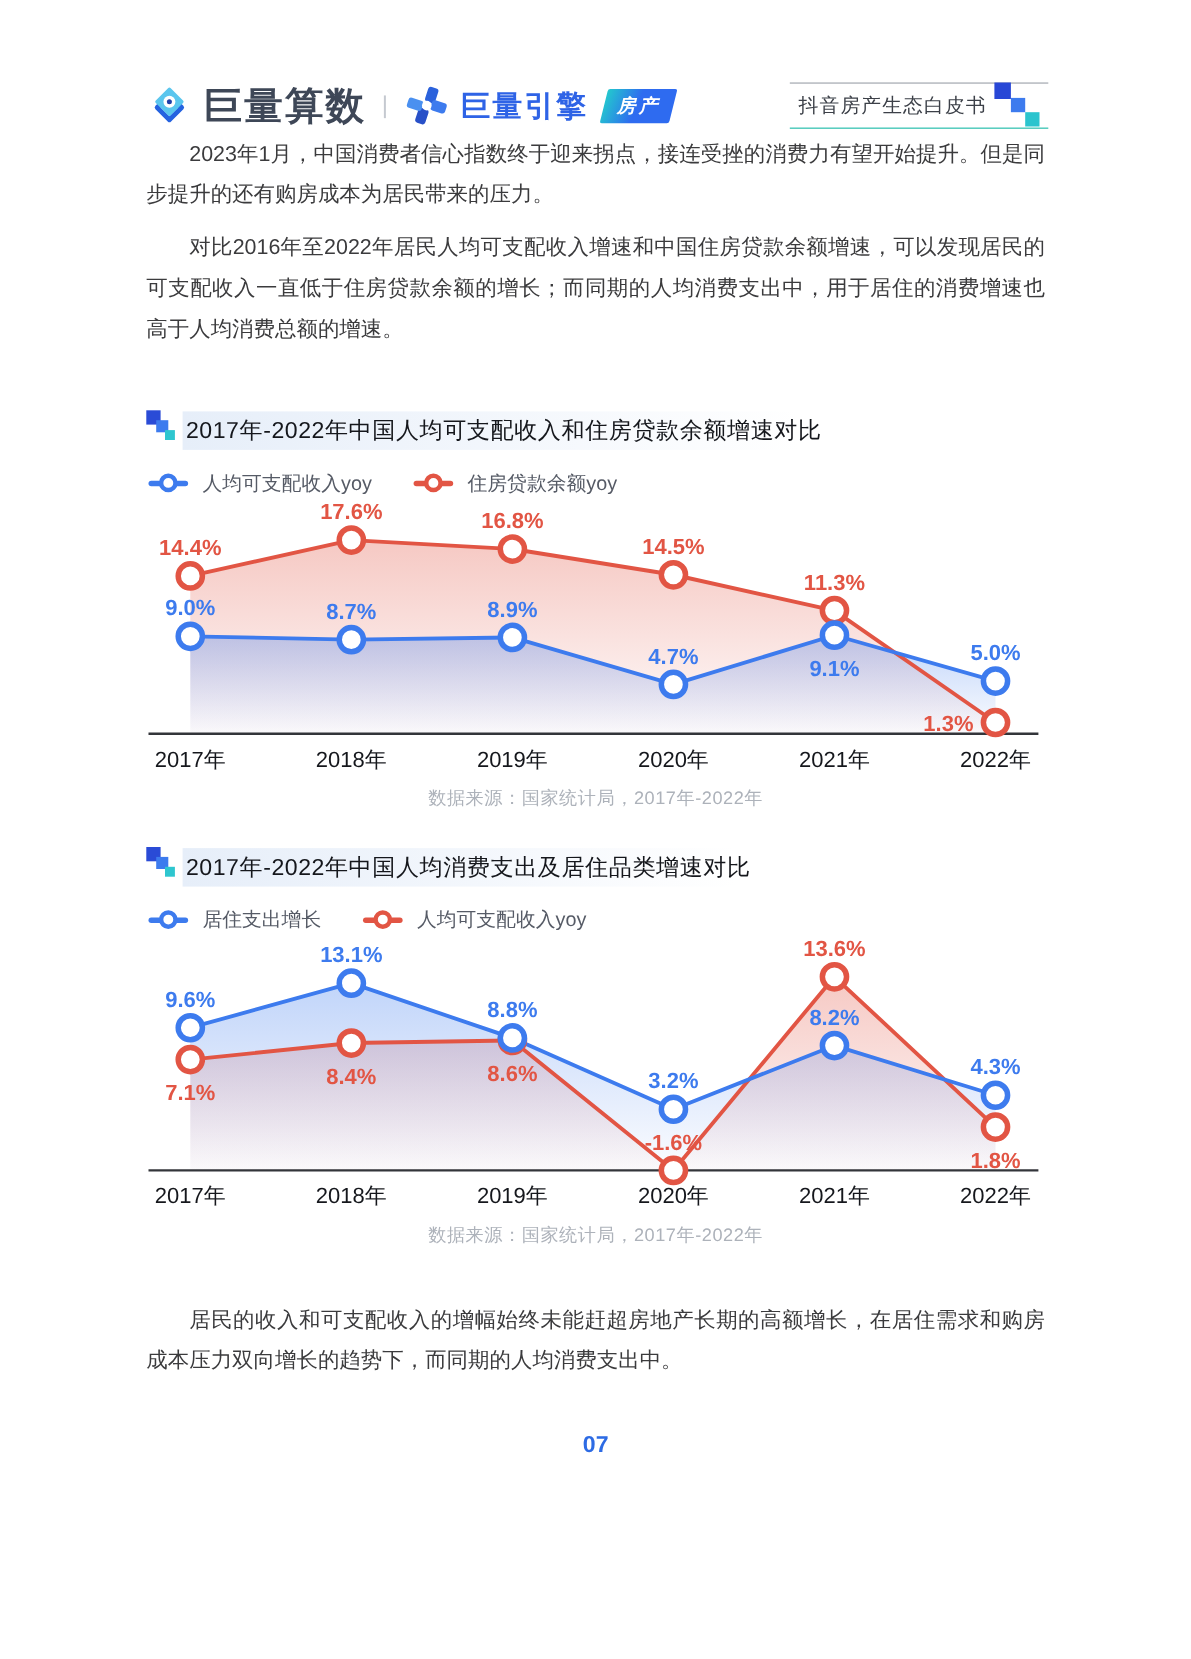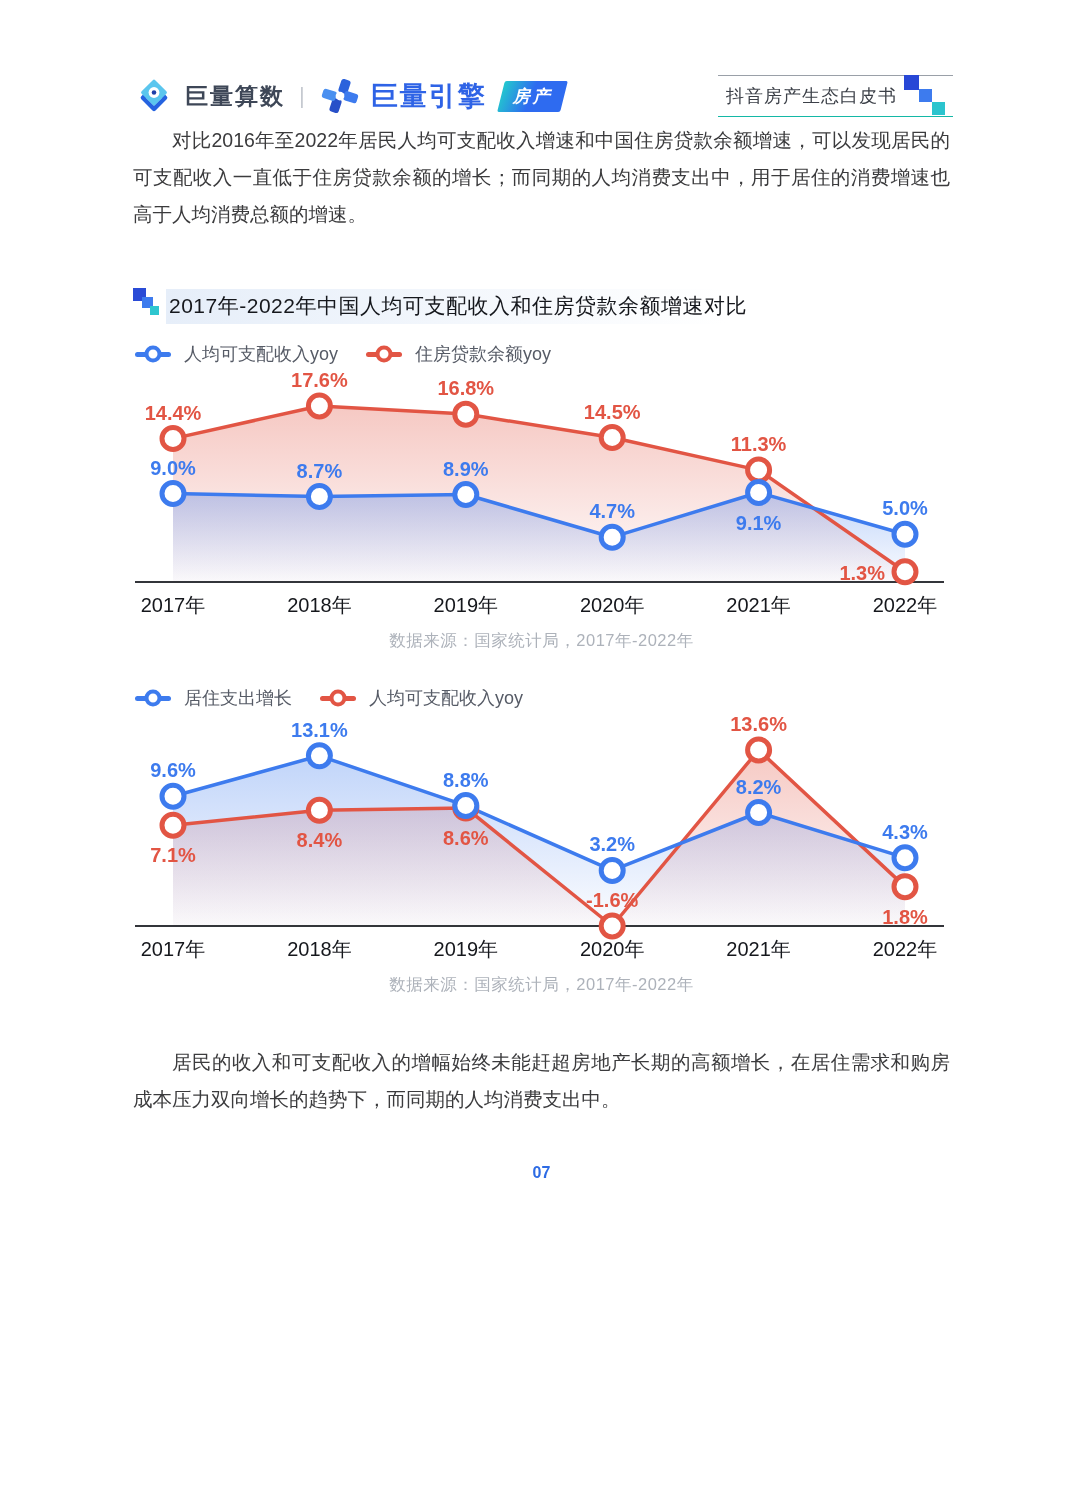--- a/index.html
+++ b/index.html
@@ -8,21 +8,21 @@
     font-family:"Liberation Sans","DejaVu Sans",sans-serif;color:#3b3b3d;
   }
   .page{position:relative;width:1083px;height:1508px;}
   .content{margin:0 133px;width:817px;}
 
   
   .header{display:flex;justify-content:space-between;align-items:center;
     margin:70px 130px 0 133px;height:52px;}
   .logo-left{display:flex;align-items:center;}
   .logo-icon{width:42px;height:42px;margin-right:10px;flex:none;}
-  .logo-name1{font-size:23px;font-weight:600;color:#3E4757;letter-spacing:2px;}
+  .logo-name1{font-size:35px;font-weight:600;color:#3E4757;letter-spacing:2px;}
   .logo-sep{color:#C5C9D0;font-size:22px;margin:0 14px;font-weight:300;}
   .logo-name2{font-size:27px;font-weight:700;color:#2E63E6;letter-spacing:2px;}
   .badge{transform:skewX(-14deg);background:linear-gradient(100deg,#23C8CE 0%,#2E6BF0 48%);
     color:#fff;font-size:17px;font-weight:700;padding:4px 10px 4px 13px;border-radius:2px;
     margin-left:14px;letter-spacing:3px;}
   .header-right{position:relative;border-top:1px solid #9AA0A8;border-bottom:1px solid #14b8a6;
     padding:8px 56px 8px 8px;font-size:18px;color:#3C4048;letter-spacing:1px;}
   .header-right .sq{position:absolute;}
   .hr-s1{width:15px;height:15px;background:#2847D6;right:34px;top:-1px;}
   .hr-s2{width:13px;height:13px;background:#3D7BEE;right:21px;top:13px;}
@@ -38,33 +38,33 @@
   .chart-section{margin-top:56px;}
   .chart-section.second{margin-top:34px;}
   .chart-title-row{position:relative;padding-left:33px;}
   .deco{position:absolute;}
   .d1{width:13px;height:13px;background:#2A4BD6;left:0;top:-1px;}
   .d2{width:11px;height:11px;background:#3D7BEE;left:9px;top:8px;}
   .d3{width:9px;height:9px;background:#2EC6CF;left:17px;top:17px;}
   .chart-title{display:inline-block;font-size:21px;font-weight:400;color:#15171C;
     padding:3px 56px 4px 3px;letter-spacing:0.5px;
     background:linear-gradient(90deg,#E6EEF9 0%,rgba(230,238,249,0) 88%);}
-  .legend{display:flex;gap:28px;margin:18px 0 4px 2px;align-items:flex-end;}
+  .legend{display:flex;gap:38px;margin:18px 0 4px 2px;align-items:flex-end;}
   .legend-item{display:flex;align-items:center;gap:13px;}
   .marker{position:relative;width:36px;height:19px;flex:none;}
   .marker .bar{position:absolute;left:0;top:7px;width:36px;height:5px;border-radius:3px;}
   .marker .dot{position:absolute;left:50%;top:50%;transform:translate(-50%,-50%);
     width:9px;height:9px;border-radius:50%;background:#fff;border-style:solid;border-width:4.5px;}
   .legend-label{font-size:18px;color:#565B66;}
   .chart-box svg{display:block;}
   .chart-box svg text{font-family:"Liberation Sans","DejaVu Sans",sans-serif;}
   .source{text-align:center;font-size:16.5px;color:#ADB2BA;margin-top:8px;letter-spacing:0.5px;}
 
   
-  .page-number{text-align:center;color:#2D6BE4;font-size:16px;font-weight:700;margin-top:46px;}
+  .page-number{text-align:center;color:#2D6BE4;font-size:21px;font-weight:700;margin-top:46px;}
 </style>
 </head>
 <body>
 
 <div class="page">
 
   <div class="header">
     <div class="logo-left">
       <svg class="logo-icon" viewBox="0 0 48 48">
         <rect x="15" y="17" width="18" height="18" transform="rotate(45 24 26)" fill="none" stroke="#2563E0" stroke-width="5" stroke-linejoin="round"></rect>
@@ -88,20 +88,21 @@
     </div>
     <div class="header-right">
       <span>抖音房产生态白皮书</span>
       <span class="sq hr-s1"></span>
       <span class="sq hr-s2"></span>
       <span class="sq hr-s3"></span>
     </div>
   </div>
 
   <div class="content">
+    <p class="para">2023年1月，中国消费者信心指数终于迎来拐点，接连受挫的消费力有望开始提升。但是同步提升的还有购房成本为居民带来的压力。</p>
     <p class="para">对比2016年至2022年居民人均可支配收入增速和中国住房贷款余额增速，可以发现居民的可支配收入一直低于住房贷款余额的增长；而同期的人均消费支出中，用于居住的消费增速也高于人均消费总额的增速。</p>
 
     <div class="chart-section">
       <div class="chart-title-row">
         <span class="deco d1"></span>
         <span class="deco d2"></span>
         <span class="deco d3"></span>
         <span class="chart-title">2017年-2022年中国人均可支配收入和住房贷款余额增速对比</span>
       </div>
       <div class="legend">
@@ -166,20 +167,26 @@
             <text x="332.8" y="242" text-anchor="middle" font-size="20" font-weight="500" fill="#15171C">2019年</text>
             <text x="479.2" y="242" text-anchor="middle" font-size="20" font-weight="500" fill="#15171C">2020年</text>
             <text x="625.6" y="242" text-anchor="middle" font-size="20" font-weight="500" fill="#15171C">2021年</text>
             <text x="772.0" y="242" text-anchor="middle" font-size="20" font-weight="500" fill="#15171C">2022年</text>
           </svg>
         </div>
       <div class="source">数据来源：国家统计局，2017年-2022年</div>
     </div>
 
     <div class="chart-section second">
+      <div class="chart-title-row">
+        <span class="deco d1"></span>
+        <span class="deco d2"></span>
+        <span class="deco d3"></span>
+        <span class="chart-title">2017年-2022年中国人均消费支出及居住品类增速对比</span>
+      </div>
       <div class="legend">
         <div class="legend-item">
           <span class="marker">
             <span class="bar" style="background:#3D7BEE"></span>
               <span class="dot" style="border-color:#3D7BEE"></span>
           </span>
           <span class="legend-label">居住支出增长</span>
         </div>
         <div class="legend-item">
           <span class="marker">

